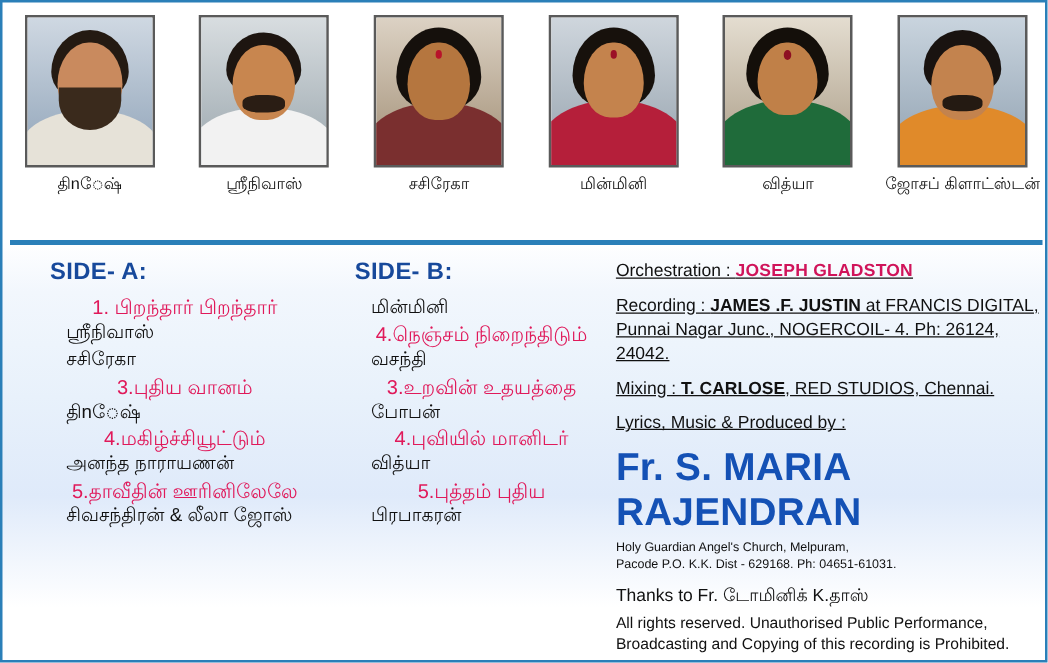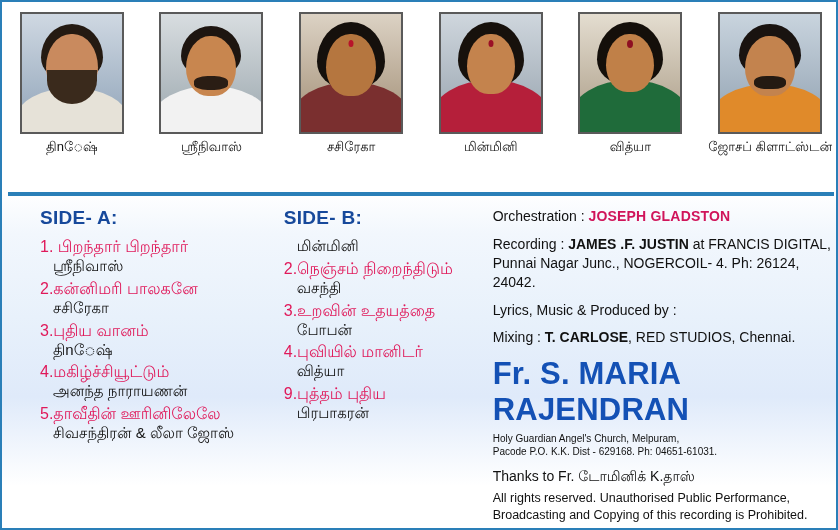--- a/index.html
+++ b/index.html
@@ -111,33 +111,35 @@
     margin: 0 0 8px 0;
     letter-spacing: 0.3px;
   }
   .track {
     margin-bottom: 3px;
   }
   .track-title {
     font-size: 16px;
     color: #e0195a;
     line-height: 1.25;
+    text-align: center;
   }
   .track-artist {
     font-size: 15px;
     color: #111111;
     line-height: 1.25;
     margin-left: 13px;
   }
   
   .credit-line {
     font-size: 14px;
     color: #111111;
     line-height: 1.35;
     margin-bottom: 9px;
+    text-decoration: underline;
   }
   .credit-label { color: #111111; }
   .orch-name {
     color: #d0145a;
     font-weight: bold;
     letter-spacing: 0.2px;
   }
   .strong-name {
     font-weight: bold;
   }
@@ -258,21 +260,20 @@
   <div class="content">
 
     <div class="col-a">
       <div class="side-head">SIDE- A:</div>
 
       <div class="track">
         <div class="track-title">1. பிறந்தார் பிறந்தார்</div>
         <div class="track-artist">ஸ்ரீநிவாஸ்</div>
       </div>
       <div class="track">
-        <div class="track-title">2.கன்னிமரி பாலகனே</div>
         <div class="track-artist">சசிரேகா</div>
       </div>
       <div class="track">
         <div class="track-title">3.புதிய வானம்</div>
         <div class="track-artist">திnேஷ்</div>
       </div>
       <div class="track">
         <div class="track-title">4.மகிழ்ச்சியூட்டும்</div>
         <div class="track-artist">அனந்த நாராயணன்</div>
       </div>
@@ -282,53 +283,53 @@
       </div>
     </div>
 
     <div class="col-b">
       <div class="side-head">SIDE- B:</div>
 
       <div class="track">
         <div class="track-artist">மின்மினி</div>
       </div>
       <div class="track">
-        <div class="track-title">2.நெஞ்சம் நிறைந்திடும்</div>
+        <div class="track-title">4.நெஞ்சம் நிறைந்திடும்</div>
         <div class="track-artist">வசந்தி</div>
       </div>
       <div class="track">
         <div class="track-title">3.உறவின் உதயத்தை</div>
         <div class="track-artist">போபன்</div>
       </div>
       <div class="track">
         <div class="track-title">4.புவியில் மானிடர்</div>
         <div class="track-artist">வித்யா</div>
       </div>
       <div class="track">
-        <div class="track-title">9.புத்தம் புதிய</div>
+        <div class="track-title">5.புத்தம் புதிய</div>
         <div class="track-artist">பிரபாகரன்</div>
       </div>
     </div>
 
     <div class="col-c">
 
       <div class="credit-line">
         <span class="credit-label">Orchestration : </span><span class="orch-name">JOSEPH GLADSTON</span>
       </div>
 
       <div class="credit-line">
         <span class="credit-label">Recording : </span><span class="strong-name">JAMES .F. JUSTIN</span><span> at FRANCIS DIGITAL,</span>
         <div>Punnai Nagar Junc., NOGERCOIL- 4. Ph: 26124, 24042.</div>
       </div>
 
-      <div class="credit-line">Lyrics,  Music &amp; Produced by :</div>
-
       <div class="credit-line">
         <span class="credit-label">Mixing : </span><span class="strong-name">T. CARLOSE</span><span>, RED STUDIOS, Chennai.</span>
       </div>
+
+      <div class="credit-line">Lyrics,  Music &amp; Produced by :</div>
 
       <div class="producer-name">Fr. S. MARIA RAJENDRAN</div>
 
       <div class="addr">Holy Guardian Angel's Church, Melpuram,</div>
       <div class="addr">Pacode P.O. K.K. Dist - 629168. Ph: 04651-61031.</div>
 
       <div class="thanks">Thanks to Fr. டோமினிக்  K.தாஸ்</div>
 
       <div class="legal">
         <div>All rights reserved. Unauthorised Public Performance,</div>

